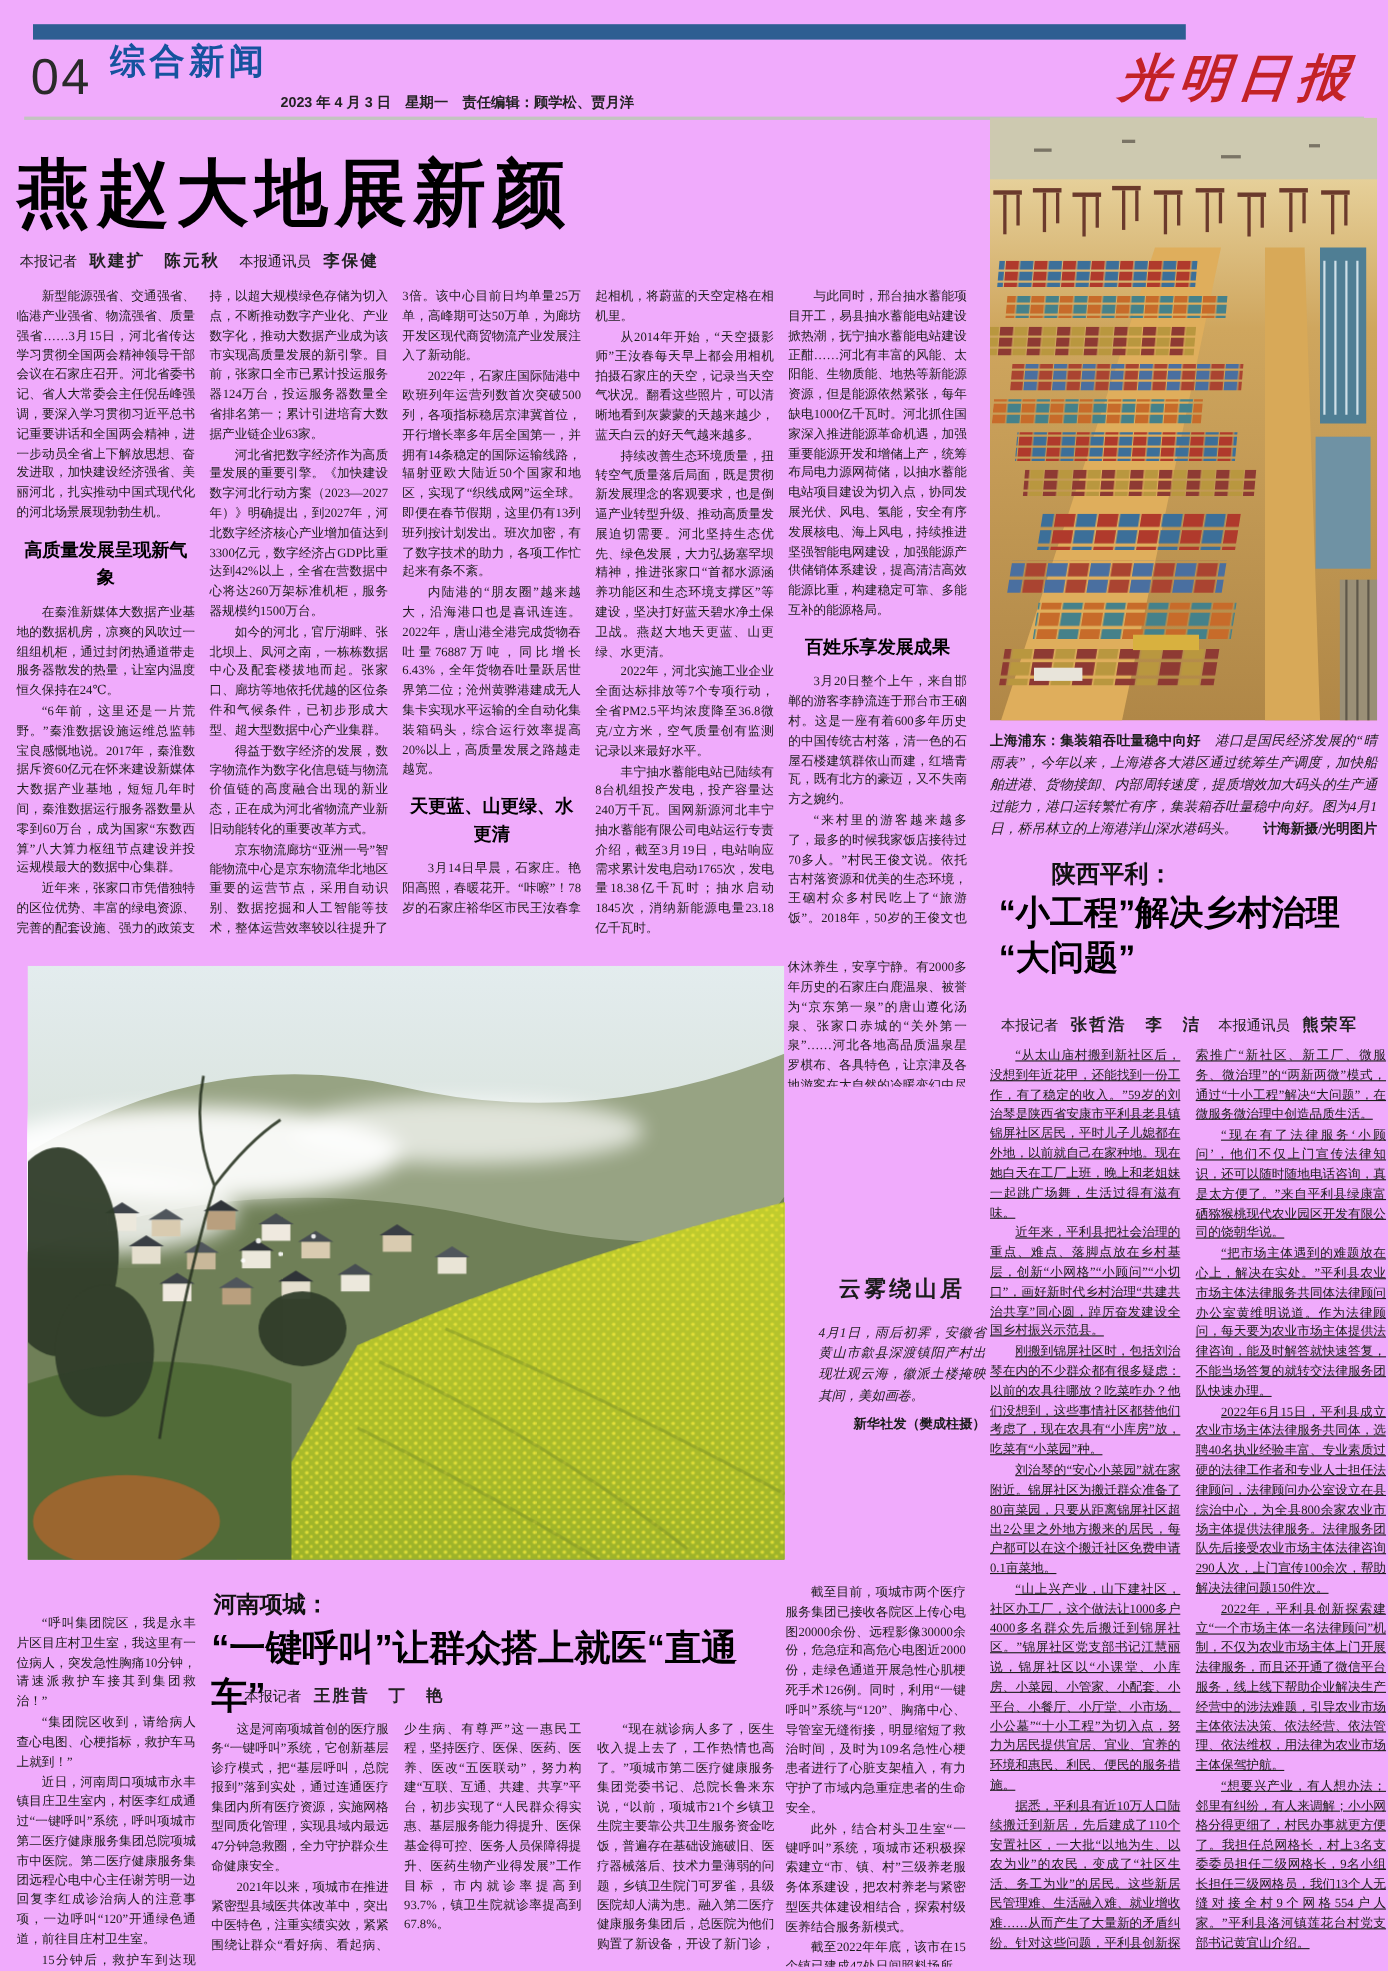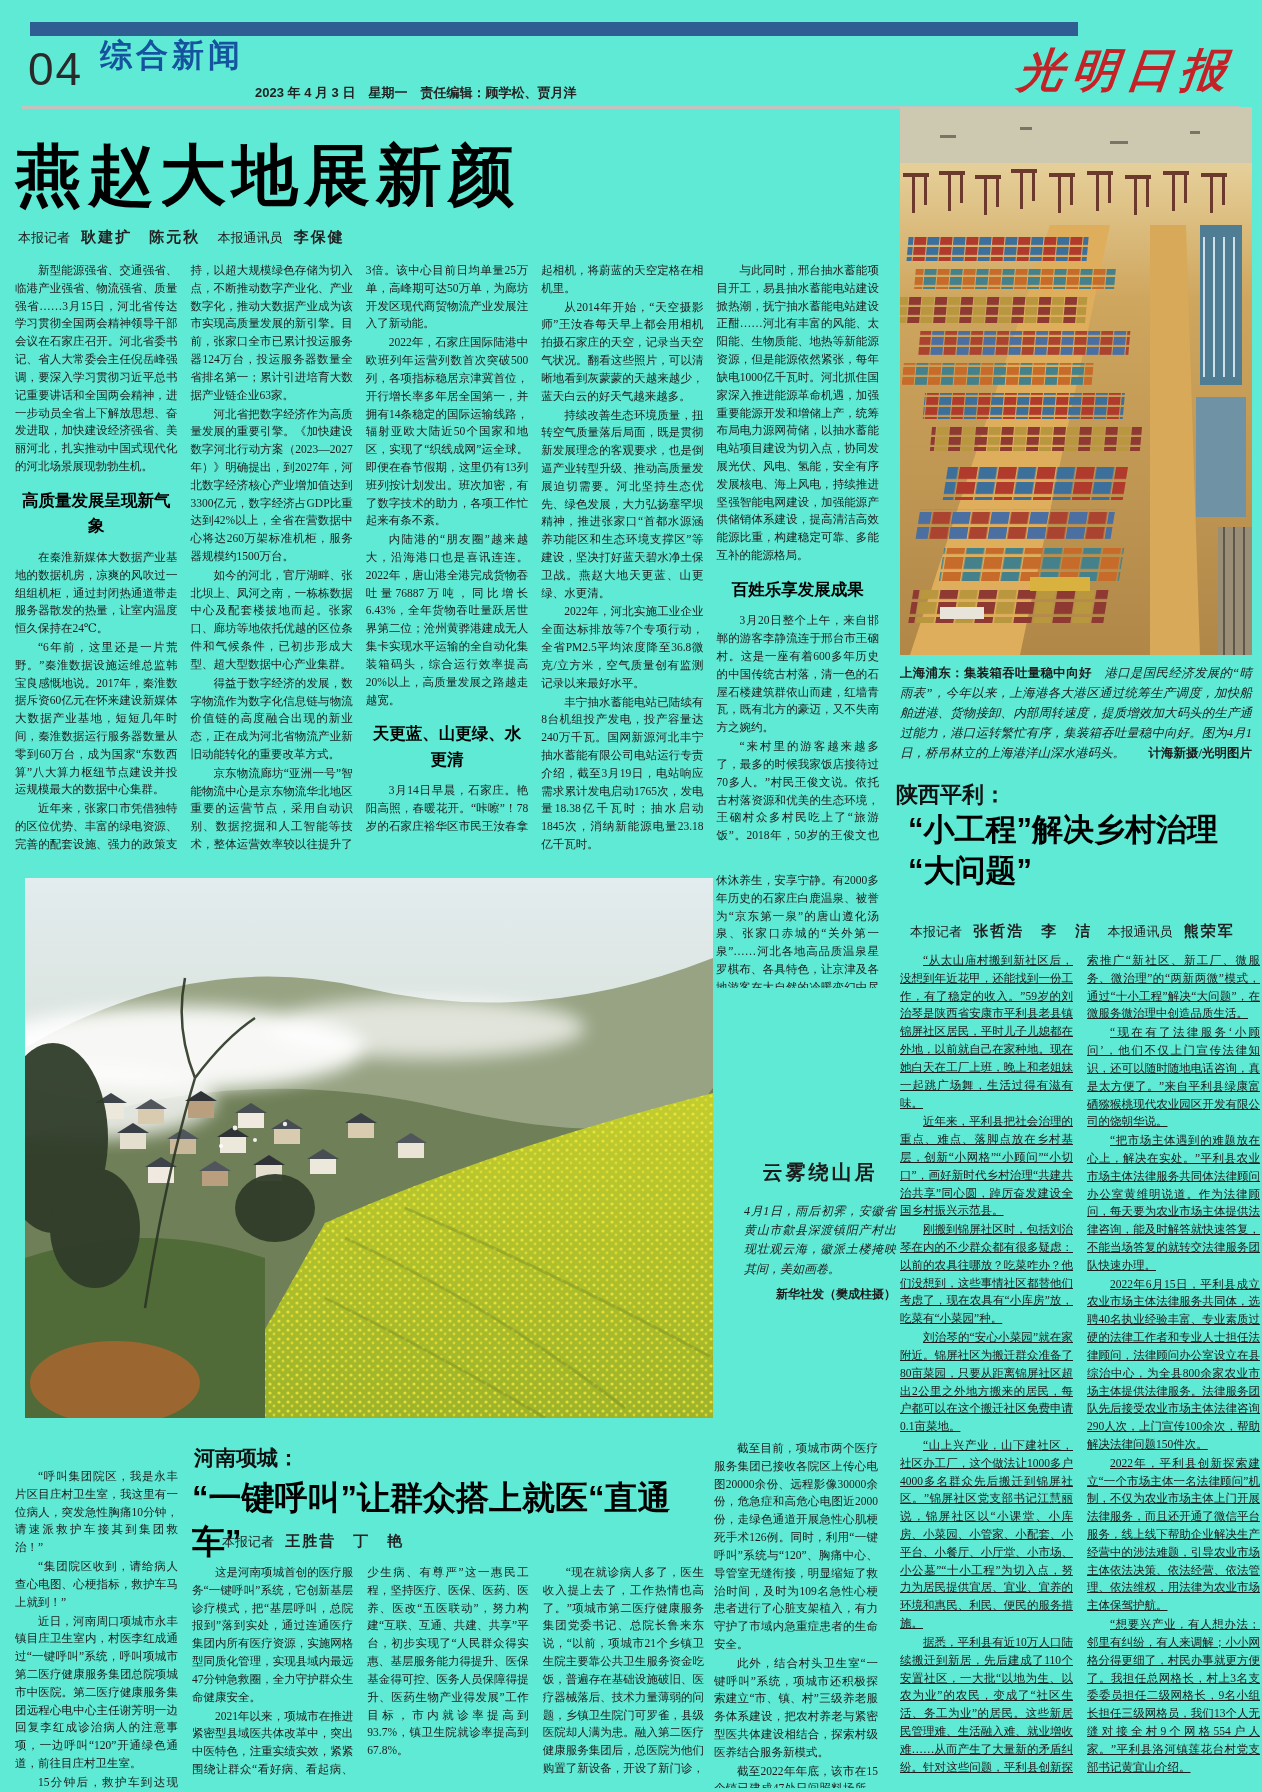--- a/index.html
+++ b/index.html
@@ -1,16 +1,16 @@
 <!DOCTYPE html>
 <html><head>
 <meta charset="utf-8">
 <style>
   html,body{margin:0;padding:0;background:#efefec;}
-  #paper{position:relative;width:1262px;height:1792px;background:#5eead4;margin:0 auto;overflow:hidden;
+  #paper{position:relative;width:1262px;height:1792px;background:#f0abfc;margin:0 auto;overflow:hidden;
          font-family:"Liberation Serif","DejaVu Serif",serif;color:#1c1c1c;}
   .abs{position:absolute;}
   
   #topbar{left:30px;top:22px;width:1048px;height:14px;background:#2e5e92;}
   #edition{left:28px;top:42px;font-family:"Liberation Sans","DejaVu Sans",sans-serif;
            font-size:46px;color:#2a2a2a;letter-spacing:2px;}
   #section-title{left:100px;top:34px;font-family:Liberation Mono, monospace;
            font-size:32px;font-weight:900;color:#15539e;letter-spacing:4px;text-align:right;}
   #date-line{left:255px;top:84px;font-size:13px;color:#222;font-family:"Liberation Sans","DejaVu Sans",sans-serif;font-weight:bold;}
   #masthead{right:28px;top:40px;font-size:46px;color:#c32227;font-weight:bold;font-style:italic;
@@ -32,21 +32,21 @@
   
   #lead-title{left:16px;top:132px;font-size:66px;letter-spacing:6px;}
   #lead-byline{left:18px;top:228px;}
   #lead-body{left:15px;top:262px;width:864px;height:608px;column-count:5;column-gap:13px;}
   #lead-tail{left:716px;top:872px;width:163px;height:116px;overflow:hidden;text-align:justify;
              font-size:11.5px;line-height:1.55;}
   
   #port-photo{left:900px;top:107px;width:352px;height:548px;}
   #port-caption{left:900px;top:663px;width:352px;font-size:12.5px;}
   
-  #pingli-kicker{left:896px;top:780px;font-size:22px;}
+  #pingli-kicker{left:956px;top:780px;font-size:22px;}
   #pingli-headline{left:908px;top:810px;width:354px;font-size:31px;}
   #pingli-byline{left:910px;top:922px;}
   #pingli-body{left:900px;top:952px;width:360px;height:836px;column-count:2;column-gap:14px;text-decoration:underline;}
   
   #village-photo{left:25px;top:878px;width:688px;height:540px;}
   #village-caption{left:744px;top:1156px;width:152px;}
   #village-caption .cap-title{font-family:"Liberation Sans","DejaVu Sans",sans-serif;font-weight:bold;
        font-size:20px;text-align:center;letter-spacing:3px;margin-bottom:14px;font-style:normal;}
   
   #xc-intro{left:15px;top:1468px;width:163px;height:352px;overflow:hidden;text-align:justify;

